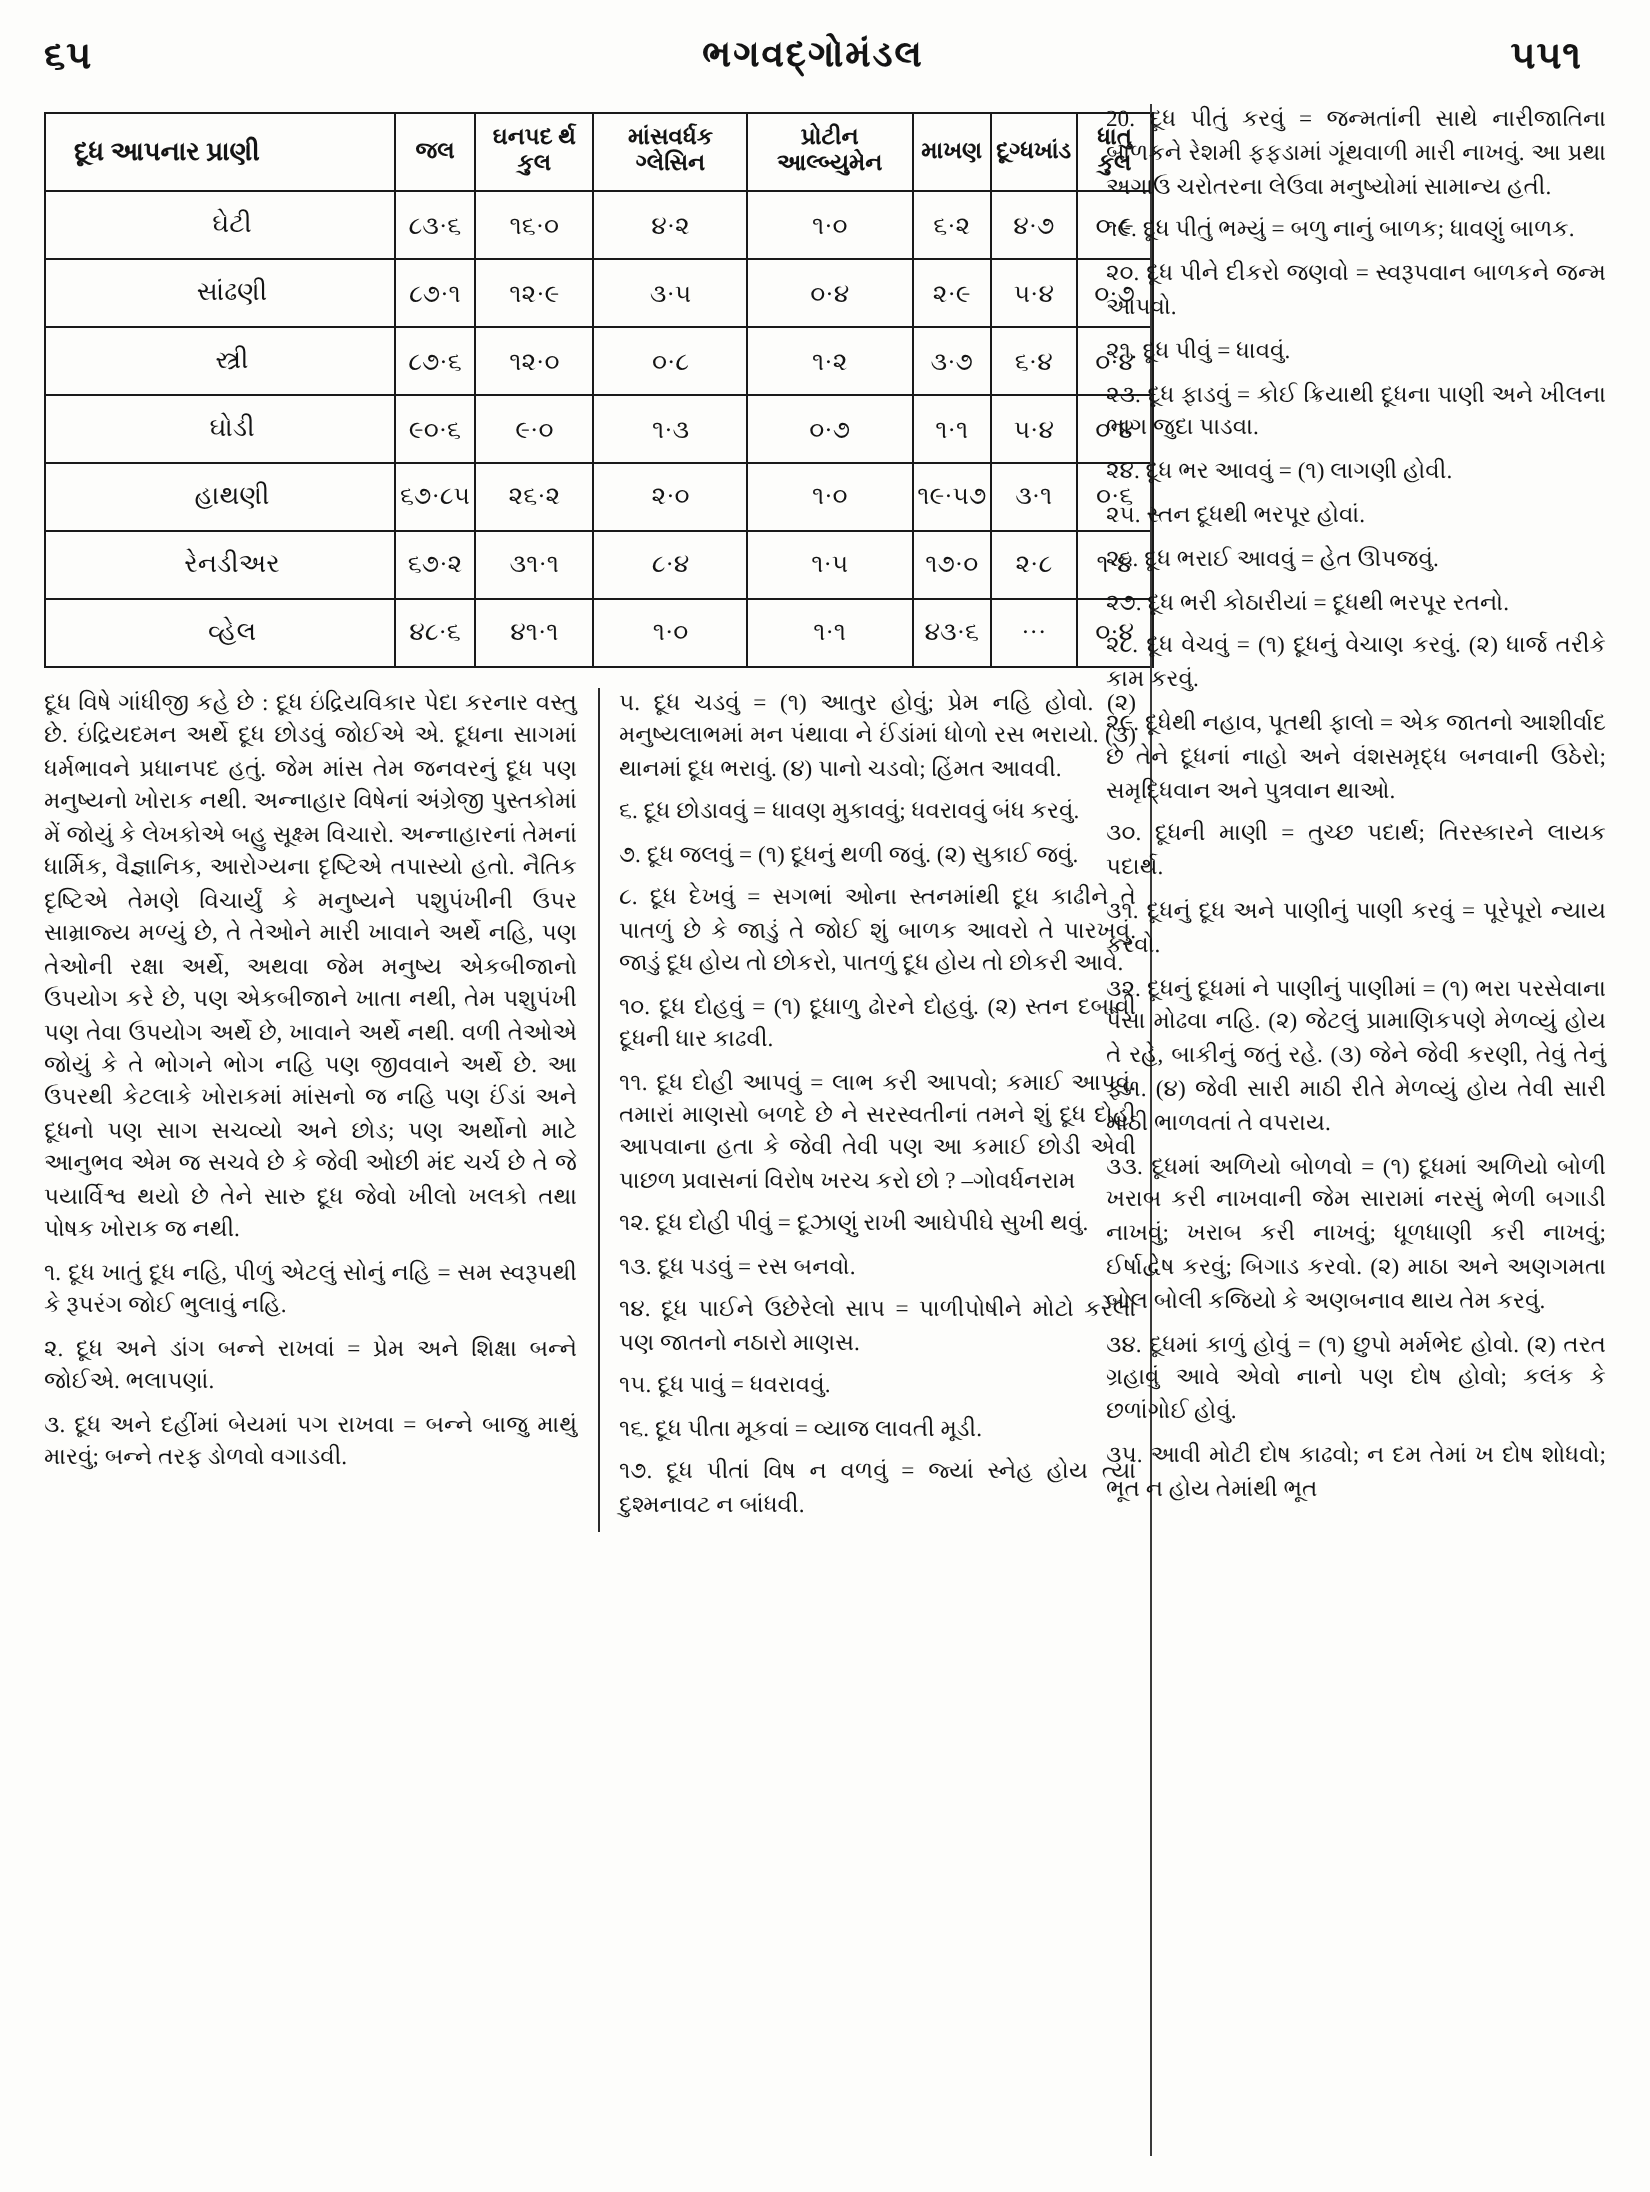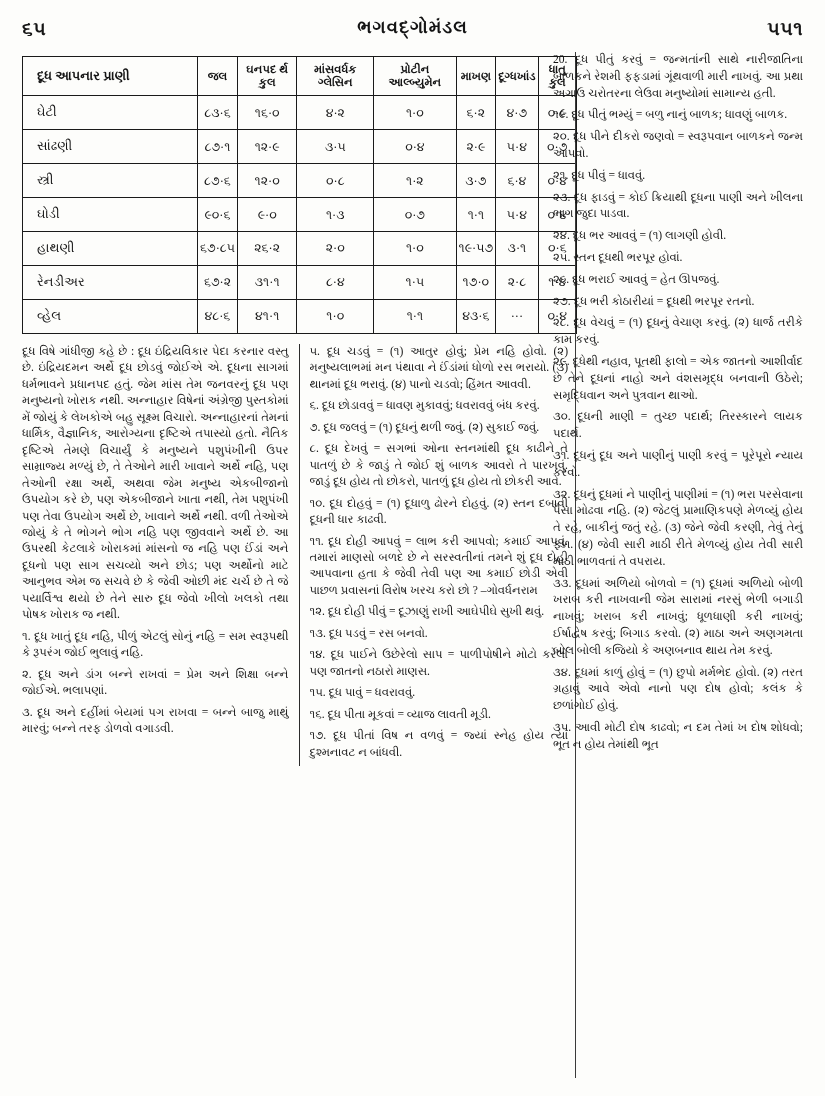--- a/index.html
+++ b/index.html
@@ -13,21 +13,21 @@
     font-family: "Liberation Serif", "DejaVu Serif", serif;
     color: #141414;
     position: relative;
     overflow: hidden;
   }
   .page {
     position: relative;
     width: 825px;
     height: 1096px;
     box-sizing: border-box;
-    padding: 18px 22px 10px 22px;
+    padding: 18px 34px 10px 22px;
     background:
       radial-gradient(circle at 22% 34%, rgba(0,0,0,0.035) 0 2px, rgba(0,0,0,0) 3px),
       radial-gradient(circle at 74% 68%, rgba(0,0,0,0.03) 0 2px, rgba(0,0,0,0) 3px),
       #fdfdfb;
   }
   
   .header {
     position: relative;
     height: 34px;
     display: flex;
@@ -64,21 +64,21 @@
     padding: 9px 2px;
     line-height: 1.15;
   }
   table.data th {
     font-weight: bold;
     font-size: 11.5px;
     padding: 6px 2px;
     vertical-align: middle;
   }
   table.data th.first, table.data td.first {
-    text-align: left;
+    text-align: center;
     padding-left: 14px;
     width: 158px;
     font-size: 13px;
   }
   table.data th.first { text-align: left; }
   .col {
     font-size: 11.6px;
     line-height: 1.42;
     text-align: justify;
     box-sizing: border-box;

